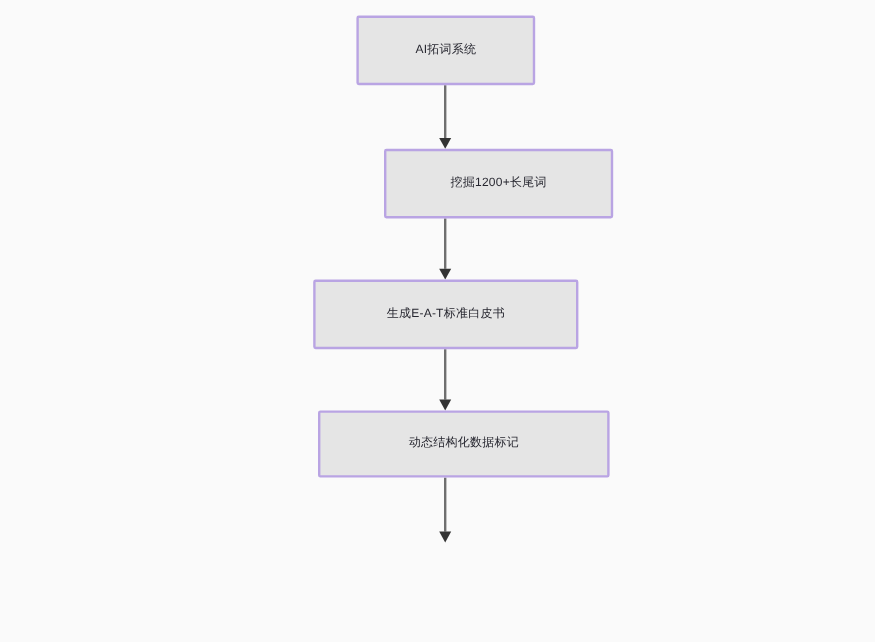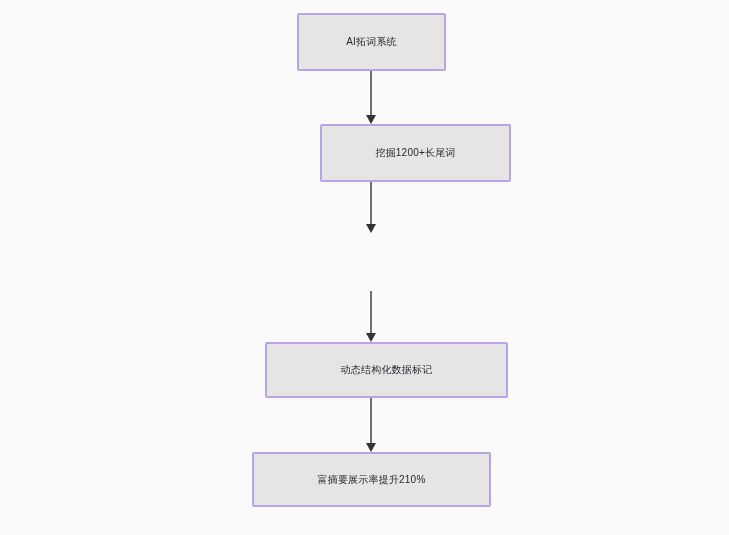--- a/index.html
+++ b/index.html
@@ -84,22 +84,22 @@
   </div>
 
   <div class="node" style="left:297px; top:13px; width:149px; height:58px;">
     <span class="node-label">AI拓词系统</span>
   </div>
 
   <div class="node" style="left:276px; top:124px; width:191px; height:58px;margin-left:44px;">
     <span class="node-label">挖掘1200+长尾词</span>
   </div>
 
+  <div class="node" style="left:261px; top:233px; width:221px; height:58px;">
+    <span class="node-label">生成E-A-T标准白皮书</span>
+  </div>
 
   <div class="node" style="left:265px; top:342px; width:243px; height:56px;">
     <span class="node-label">动态结构化数据标记</span>
   </div>
 
-  <div class="node" style="left:252px; top:452px; width:239px; height:55px;">
-    <span class="node-label">富摘要展示率提升210%</span>
-  </div>
 
 </div>
 
 </body></html>

